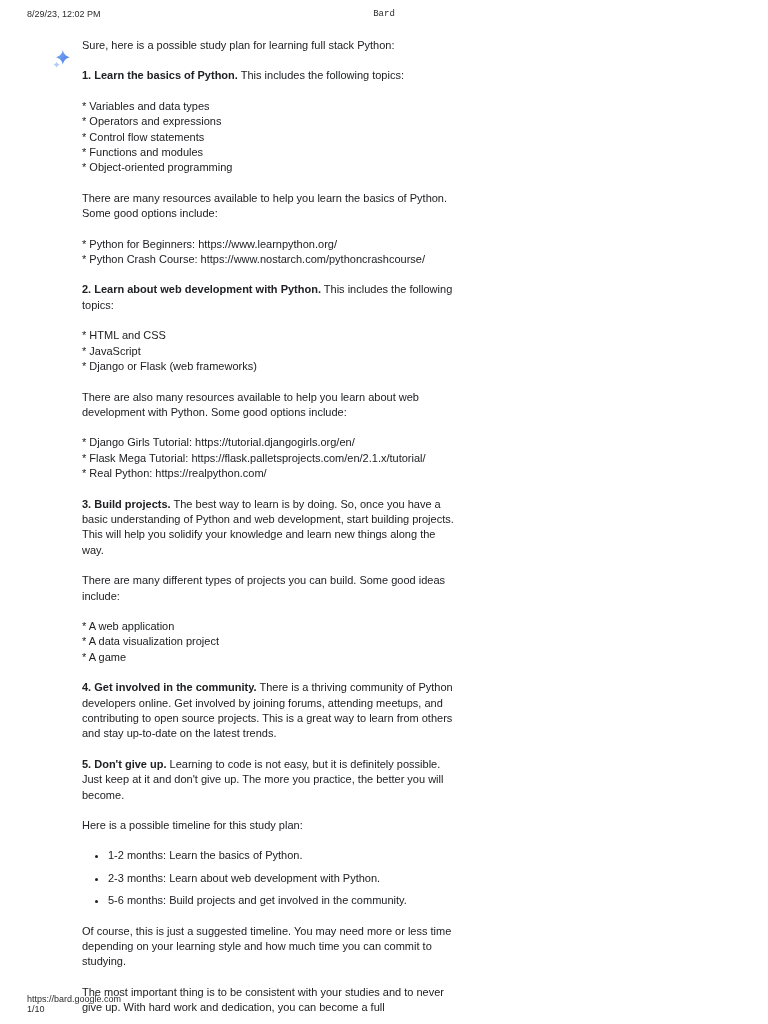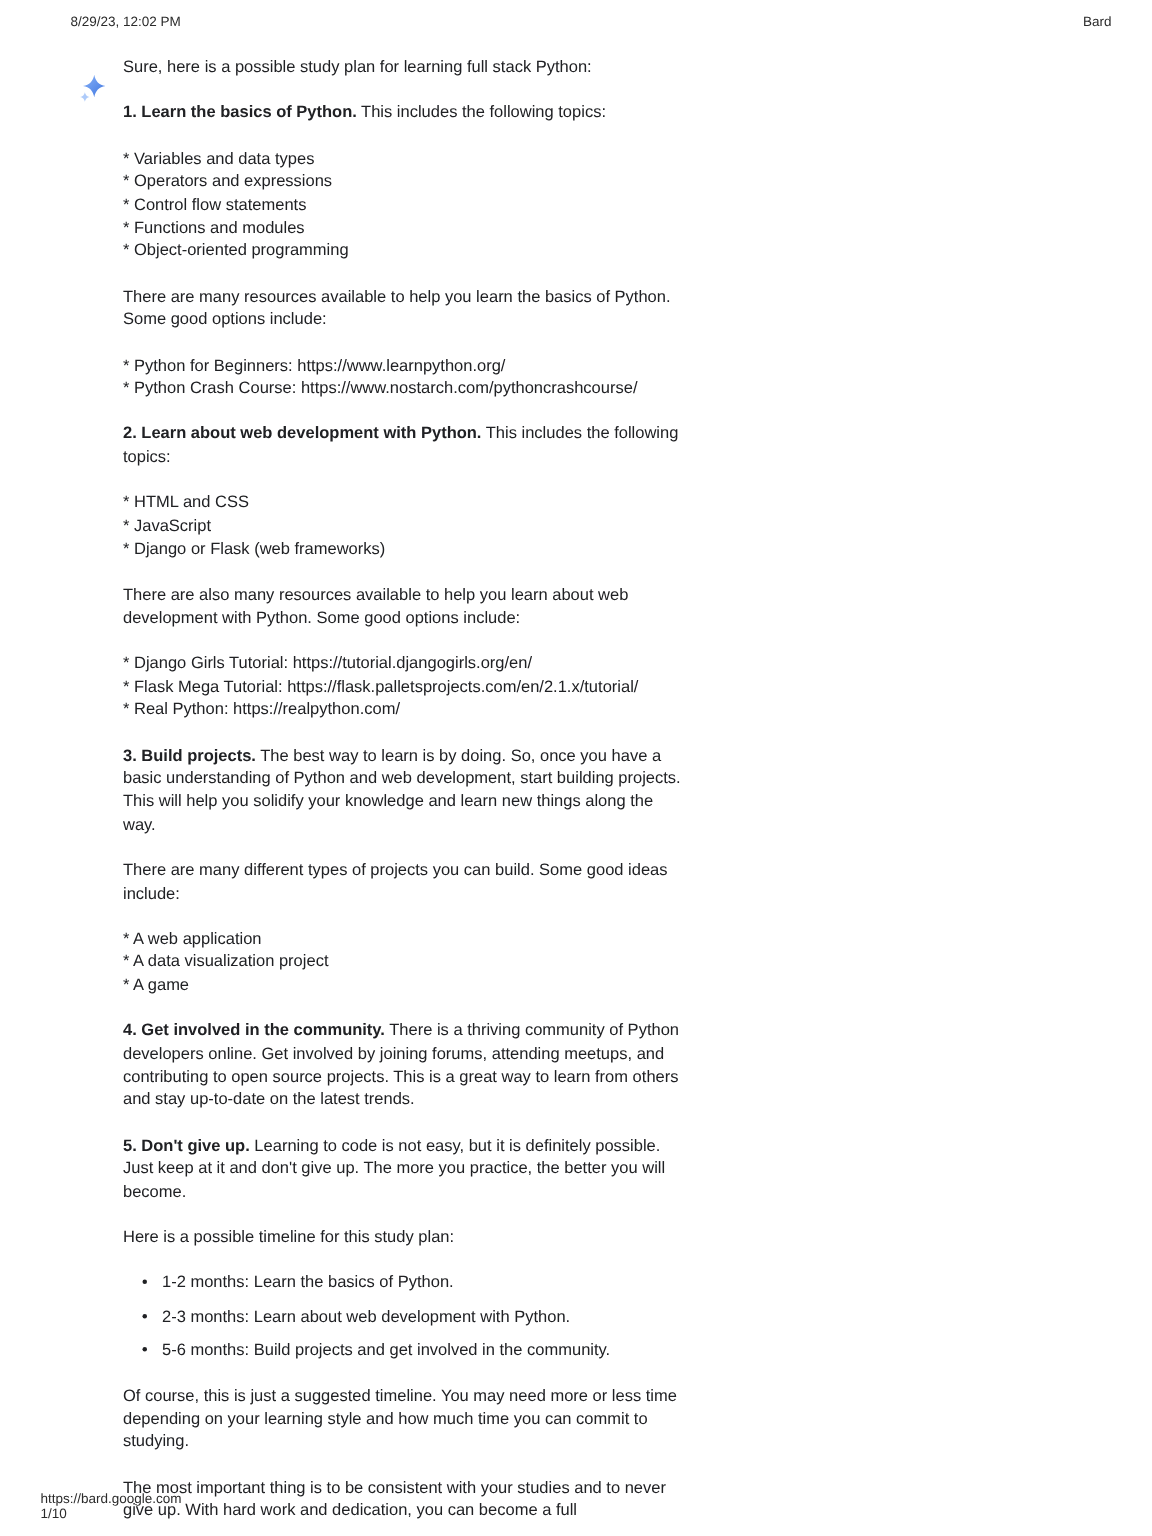--- a/index.html
+++ b/index.html
@@ -21,25 +21,26 @@
   .print-header {
     position: absolute;
     top: 9px;
     left: 27px;
     right: 27px;
     font-size: 9px;
     color: #2b2b2b;
     display: flex;
     align-items: baseline;
   }
-  .print-header .date { flex: 0 0 auto; margin-left: 20px; }
+  .print-header .date { flex: 0 0 auto; }
   .print-header .title {
     position: absolute;
     left: 0; right: 0;
-    text-align: right;
+    text-align: center;
+    font-family: Liberation Mono, monospace;
   }
   .print-footer {
     position: absolute;
     bottom: 10px;
     left: 27px;
     right: 27px;
     font-size: 9px;
     color: #2b2b2b;
     display: flex;
     justify-content: space-between;

